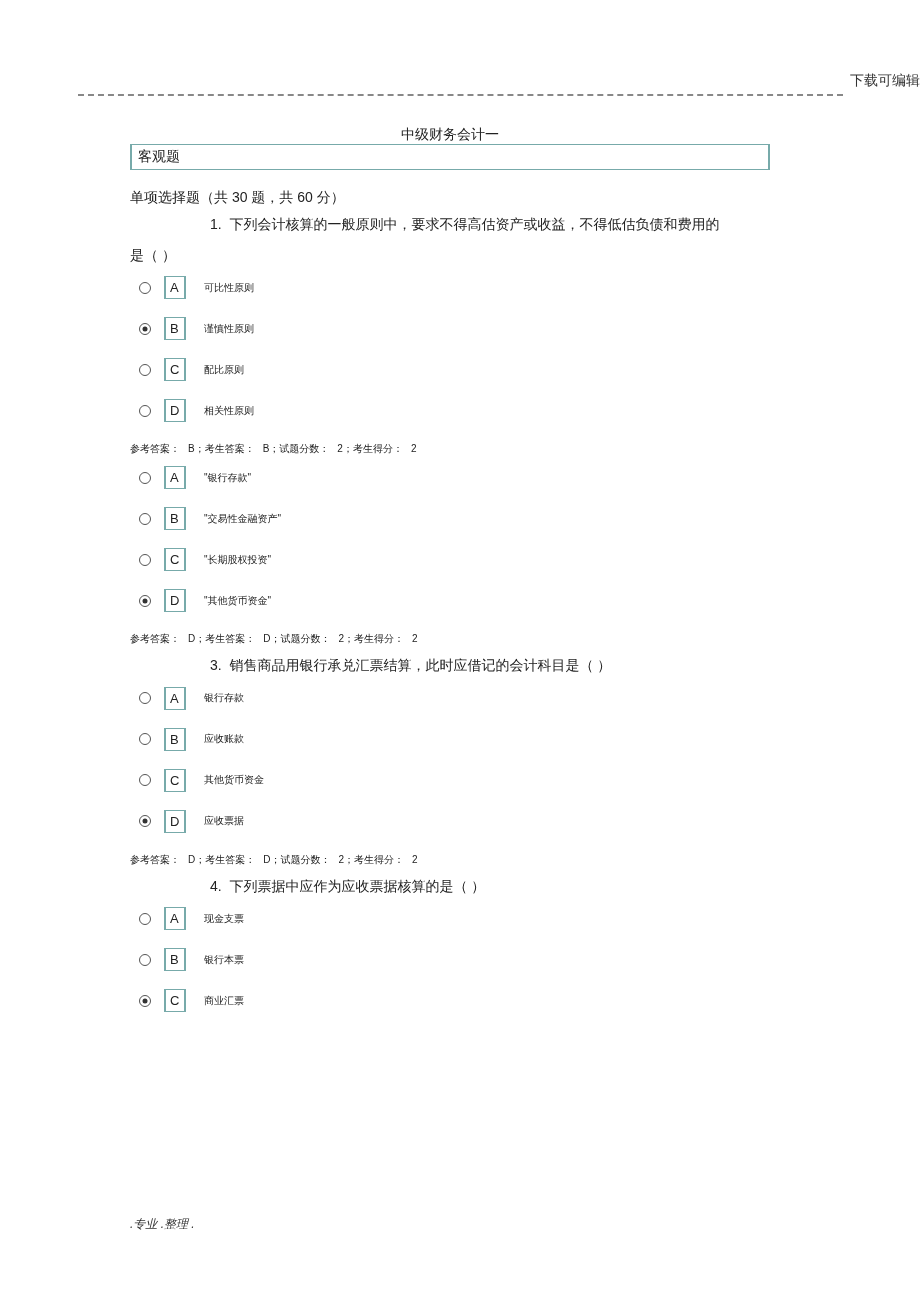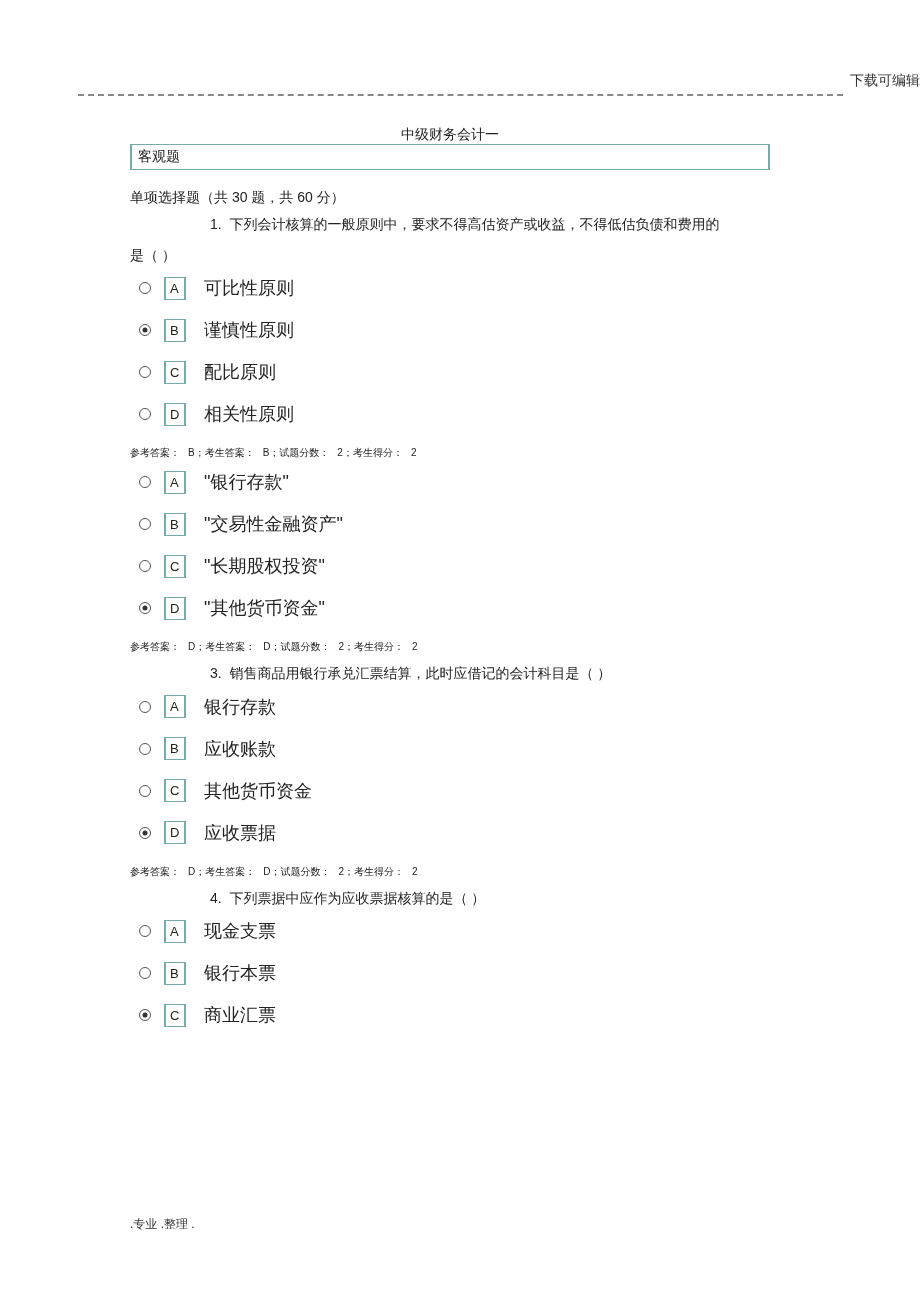--- a/index.html
+++ b/index.html
@@ -73,34 +73,35 @@
       border-right: 2px solid #7aa;
       width: 22px;
       text-align: left;
       padding: 3px 4px;
       font-size: 13px;
       font-family: Arial, sans-serif;
       margin-right: 18px;
       flex: 0 0 auto;
     }
     .opt-text {
-      font-size: 18px;
+      font-size: 10px;
     }
     .ans-line {
       font-size: 10px;
       margin: 6px 0 4px 0;
       line-height: 1.8;
     }
     .ans-line span.g { display: inline-block; width: 8px; }
     .footer {
       position: absolute;
       left: 130px;
       bottom: 70px;
       font-size: 12px;
       color: #333;
+      font-style: italic;
     }
   </style>
 </head>
 <body>
 
 <div class="header">下载可编辑</div>
 <div class="page-divider"></div>
 
 <div class="content">
   <div class="doc-title">中级财务会计一</div>

